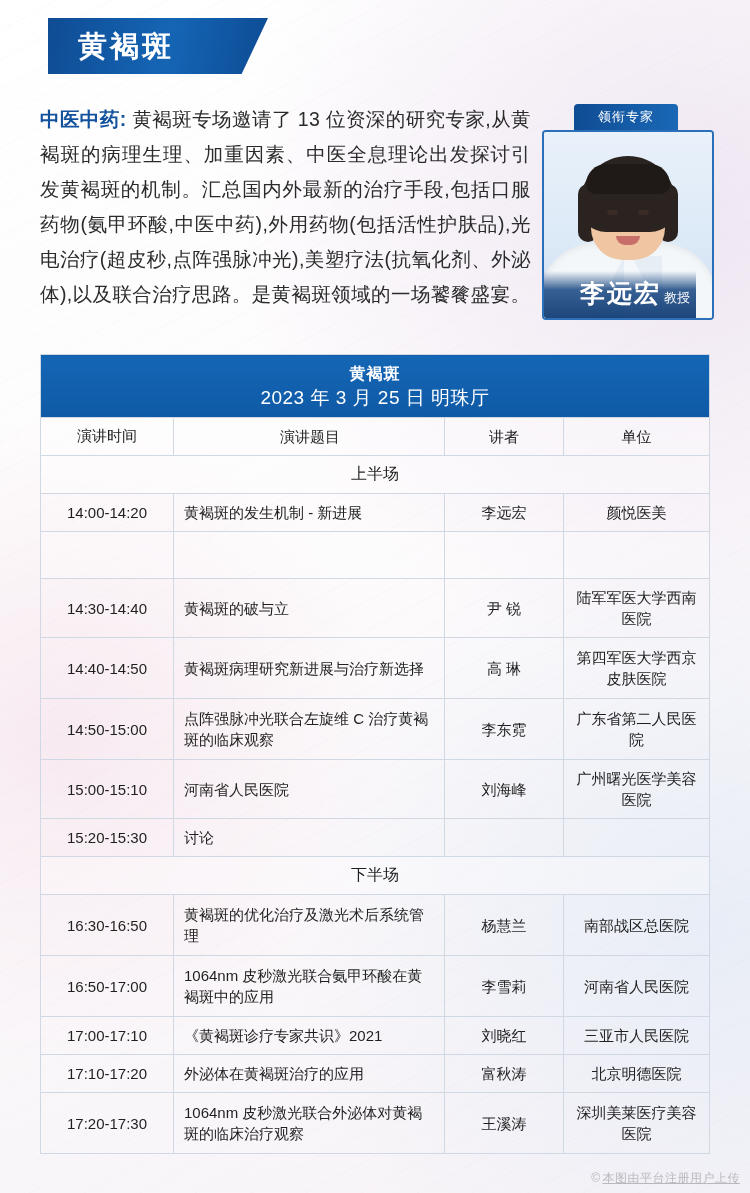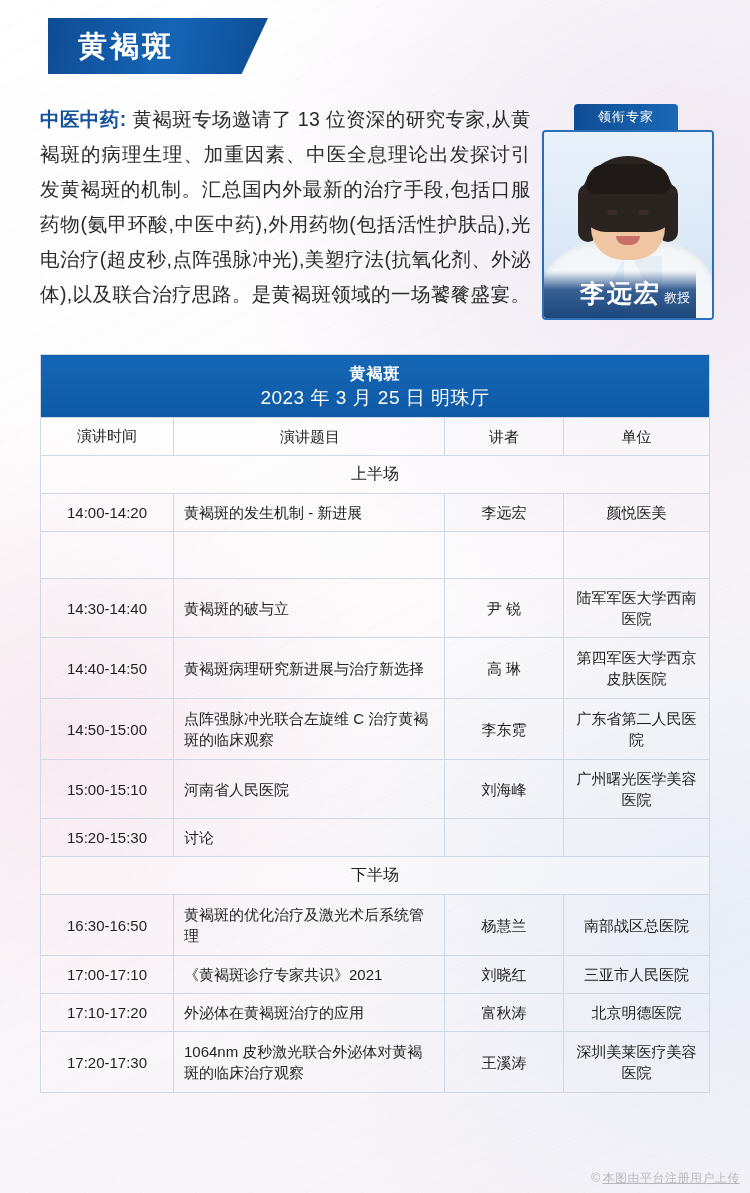--- a/index.html
+++ b/index.html
@@ -435,20 +435,26 @@
 
         <tr class="section-row">
           <td colspan="4">下半场</td>
         </tr>
         <tr class="row-tall">
           <td class="c-time">16:30-16:50</td>
           <td class="c-topic">黄褐斑的优化治疗及激光术后系统管理</td>
           <td class="c-speaker">杨慧兰</td>
           <td class="c-org">南部战区总医院</td>
         </tr>
+        <tr class="row-tall">
+          <td class="c-time">16:50-17:00</td>
+          <td class="c-topic">1064nm 皮秒激光联合氨甲环酸在黄褐斑中的应用</td>
+          <td class="c-speaker">李雪莉</td>
+          <td class="c-org">河南省人民医院</td>
+        </tr>
         <tr>
           <td class="c-time">17:00-17:10</td>
           <td class="c-topic">《黄褐斑诊疗专家共识》2021</td>
           <td class="c-speaker">刘晓红</td>
           <td class="c-org">三亚市人民医院</td>
         </tr>
         <tr>
           <td class="c-time">17:10-17:20</td>
           <td class="c-topic">外泌体在黄褐斑治疗的应用</td>
           <td class="c-speaker">富秋涛</td>

